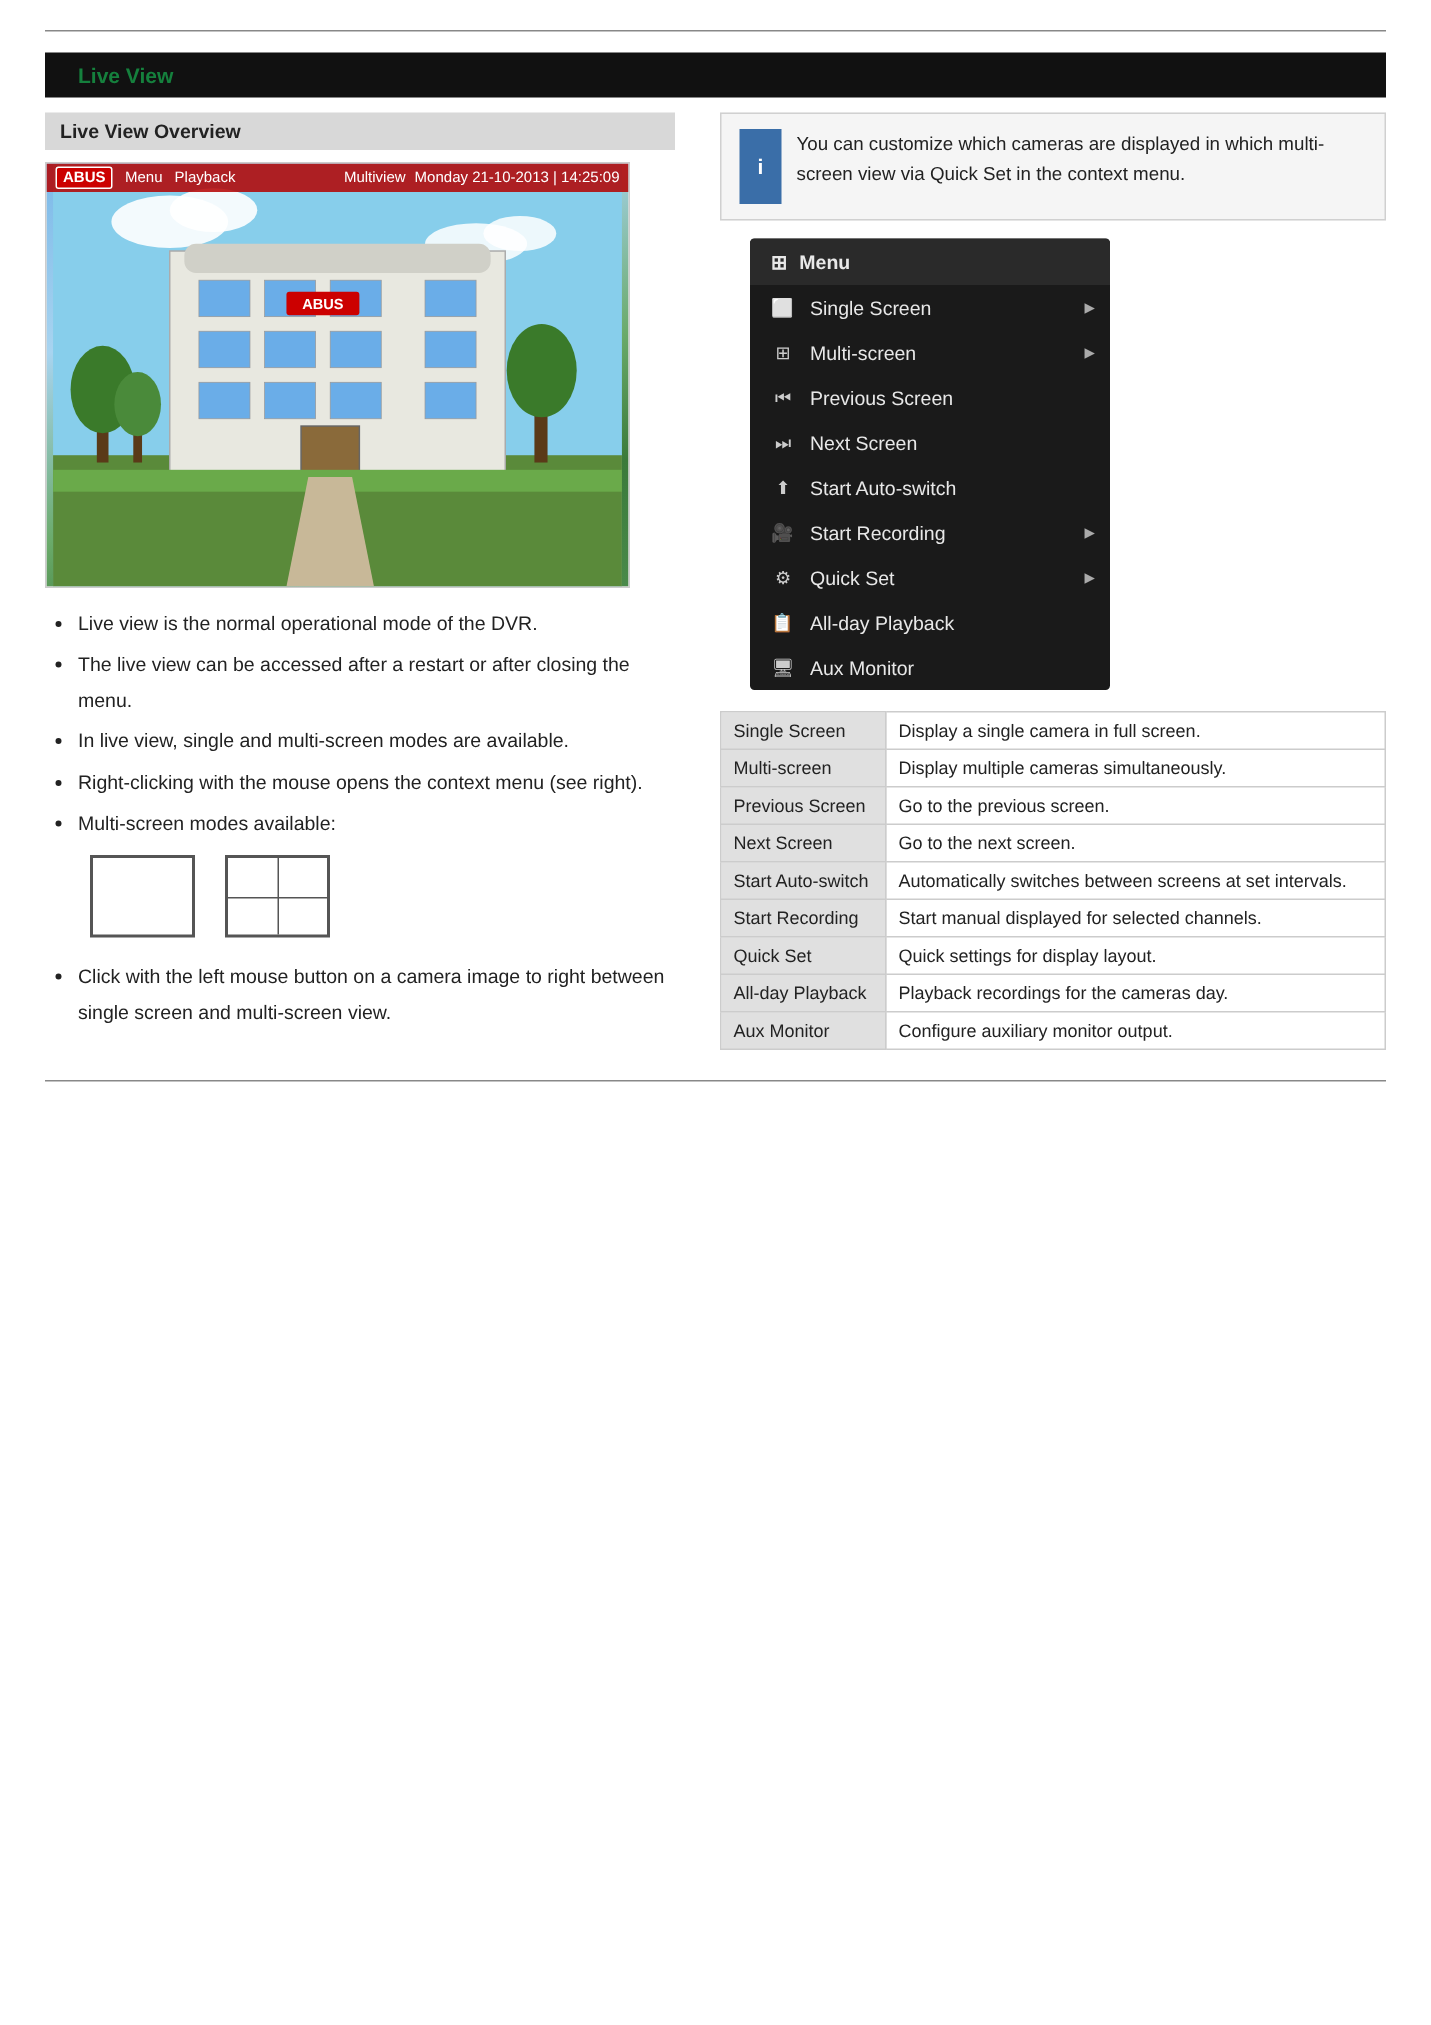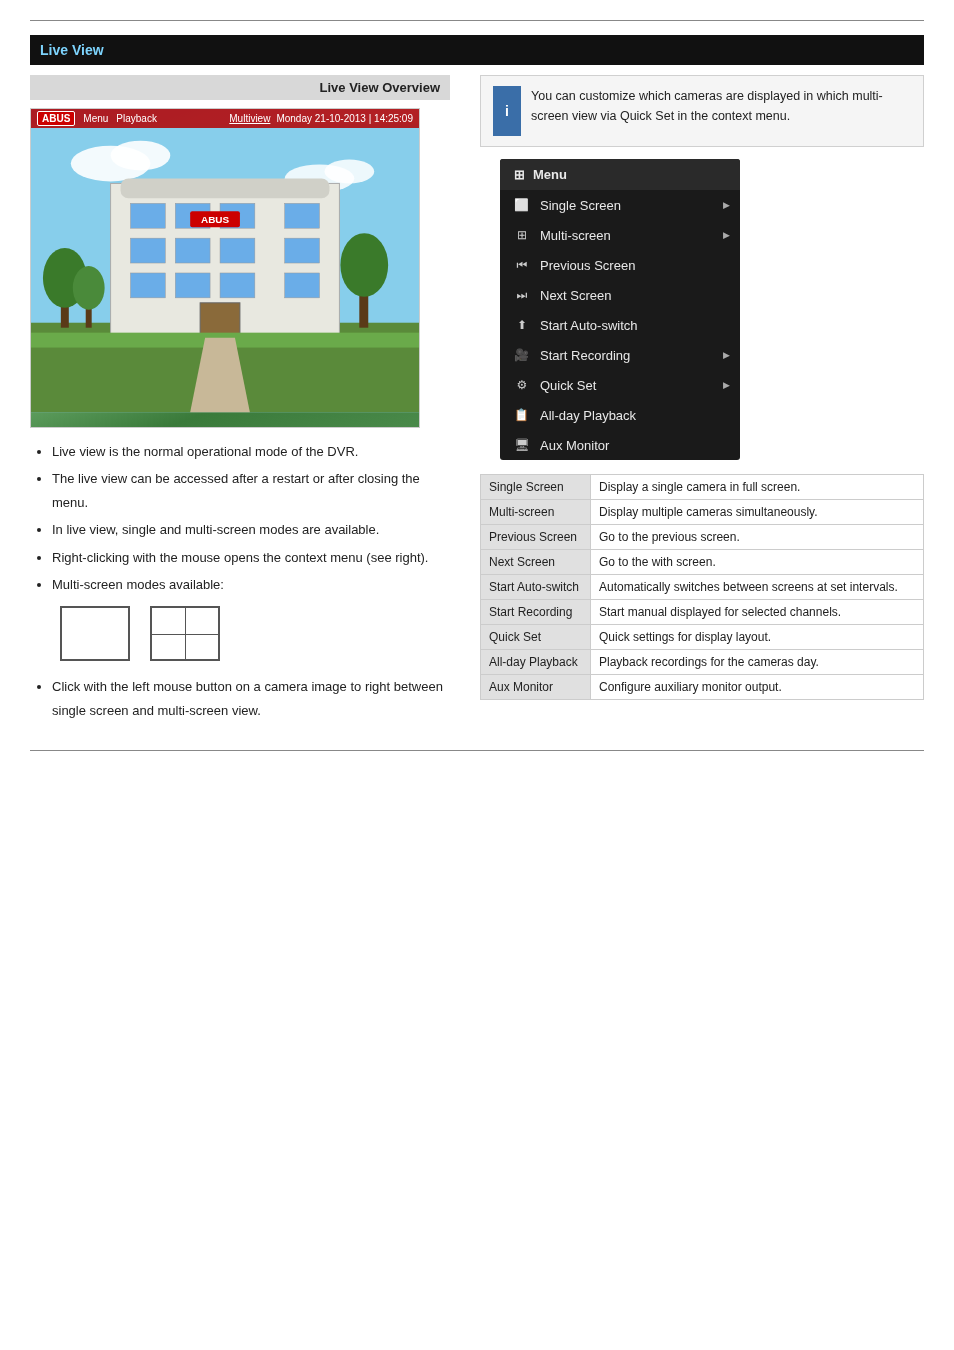--- a/index.html
+++ b/index.html
@@ -16,54 +16,53 @@
       padding: 20px 30px;
     }
 
     .top-rule {
       border-top: 1px solid #888;
       margin-bottom: 14px;
     }
 
     .section-header-dark {
       background: #111;
-      color: #7dd3fc;
+      color: #15803d;
       font-weight: bold;
       font-size: 14px;
-      padding: 7px 10px;
+      padding: 7px 22px;
       margin-bottom: 2px;
     }
 
     .section-header-gray {
       background: #d8d8d8;
       font-weight: bold;
       font-size: 13px;
       padding: 5px 10px;
       margin-bottom: 8px;
-      text-align: right;
     }
 
     .two-col {
       display: flex;
       gap: 30px;
       margin-top: 10px;
     }
 
     .col-left {
       width: 420px;
       flex-shrink: 0;
     }
 
     .col-right {
       flex: 1;
     }
 
     .camera-image {
       width: 390px;
-      height: 320px;
+      height: 284px;
       background: linear-gradient(160deg, #7ab8e8 0%, #a8d4f0 30%, #6aaa6a 60%, #3a7a3a 80%, #4a8a4a 100%);
       position: relative;
       border: 1px solid #ccc;
       overflow: hidden;
       margin-bottom: 12px;
     }
 
     .camera-overlay-bar {
       position: absolute;
       top: 0; left: 0; right: 0;
@@ -239,21 +238,21 @@
     <div class="col-left">
 
       <div class="section-header-gray">Live View Overview</div>
 
       <div class="camera-image">
         <div class="camera-overlay-bar">
           <span class="abus-logo">ABUS</span>
           <span style="margin-left:8px;cursor:pointer;">Menu</span>
           <span style="margin-left:8px;cursor:pointer;">Playback</span>
           <span style="flex:1;"></span>
-          <span style="margin-right:6px;text-decoration:underline;">Multiview</span>
+          <span style="margin-right:6px;">Multiview</span>
           <span>Monday 21-10-2013 | 14:25:09</span>
         </div>
         
         <svg class="building-svg" viewBox="0 0 390 290" xmlns="http://www.w3.org/2000/svg">
 
           <rect x="0" y="0" width="390" height="290" fill="#87CEEB"></rect>
 
           <ellipse cx="80" cy="40" rx="40" ry="18" fill="white" opacity="0.9"></ellipse>
           <ellipse cx="110" cy="32" rx="30" ry="15" fill="white" opacity="0.9"></ellipse>
           <ellipse cx="290" cy="55" rx="35" ry="14" fill="white" opacity="0.85"></ellipse>
@@ -374,21 +373,21 @@
           <tr>
             <td class="label-col">Multi-screen</td>
             <td>Display multiple cameras simultaneously.</td>
           </tr>
           <tr>
             <td class="label-col">Previous Screen</td>
             <td>Go to the previous screen.</td>
           </tr>
           <tr>
             <td class="label-col">Next Screen</td>
-            <td>Go to the with screen.</td>
+            <td>Go to the next screen.</td>
           </tr>
           <tr>
             <td class="label-col">Start Auto-switch</td>
             <td>Automatically switches between screens at set intervals.</td>
           </tr>
           <tr>
             <td class="label-col">Start Recording</td>
             <td>Start manual displayed for selected channels.</td>
           </tr>
           <tr>

